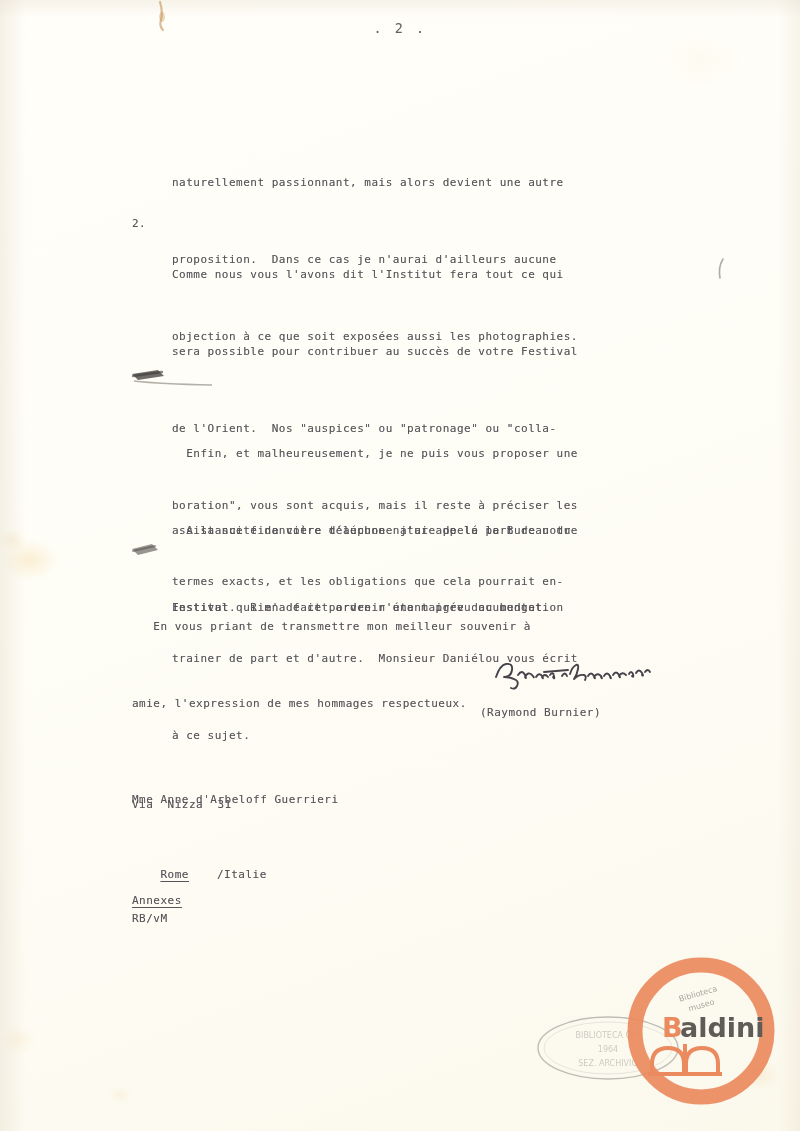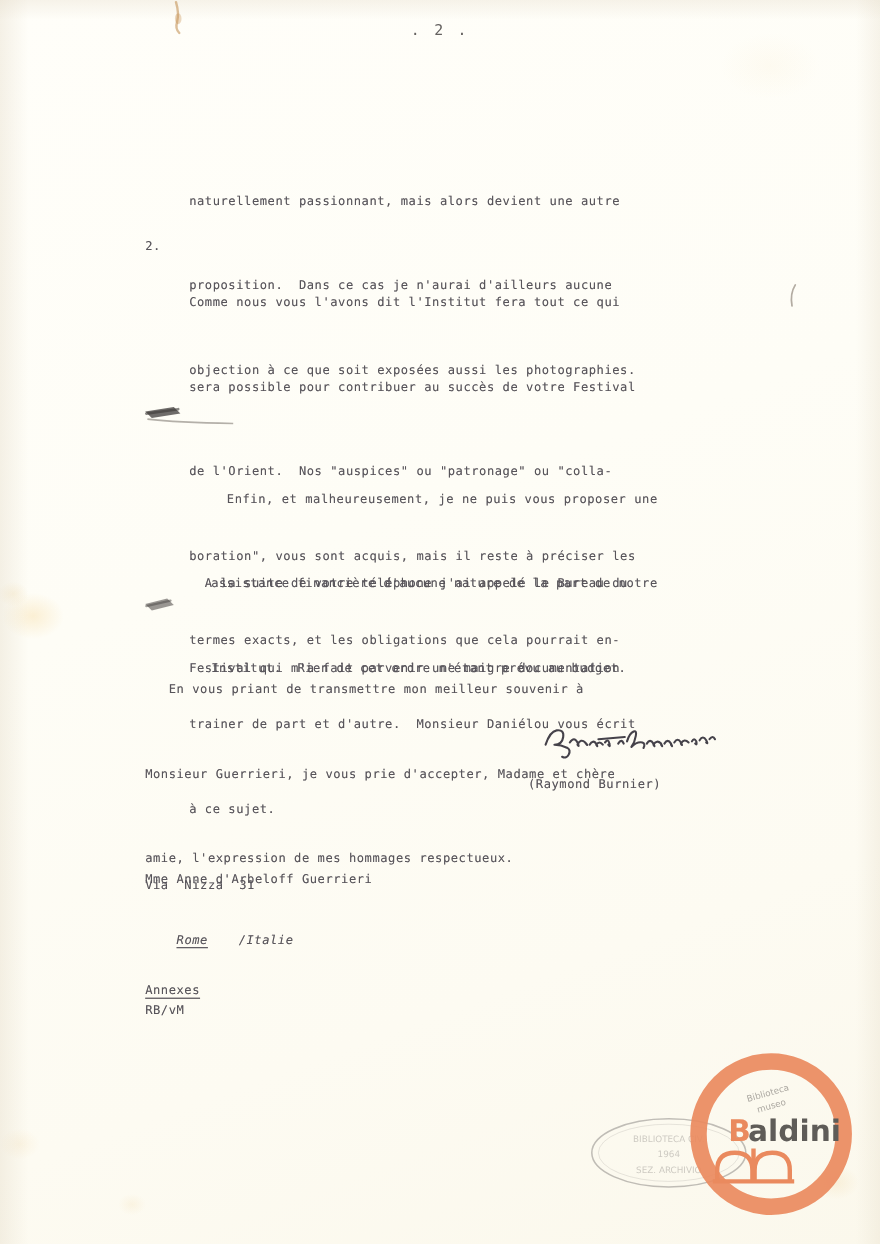--- a/index.html
+++ b/index.html
@@ -147,39 +147,38 @@
   <svg class="margin-mark" style="left:712px; top:256px;" width="20" height="26" viewBox="0 0 20 26">
     <path d="M11 3 Q6 11 8 22" stroke="#9a9086" stroke-width="1.6" fill="none" stroke-linecap="round" opacity="0.75"></path>
   </svg>
 
   <svg class="margin-mark" style="left:128px; top:364px;" width="100" height="32" viewBox="0 0 100 32">
     <path d="M4 10 L30 6 L36 12 L10 16 Z" fill="#4f4c4a" opacity="0.82"></path>
     <path d="M6 17 Q32 20 84 21" stroke="#9b968f" stroke-width="1.5" fill="none" opacity="0.75"></path>
     <path d="M5 12 L34 8" stroke="#3d3a38" stroke-width="2.4" opacity="0.6" stroke-linecap="round"></path>
   </svg>
 
-  <div class="tw body-block" style="top:390px;margin-left:20px;">
+  <div class="tw body-block" style="top:390px;">
     <span class="line">  Enfin, et malheureusement, je ne puis vous proposer une</span>
     <span class="line">assistance financière d'aucune nature de la part de notre</span>
     <span class="line">Institut.  Rien de cet ordre n'étant prévu au budget.</span>
   </div>
 
   <div class="tw body-block" style="top:467px;">
     <span class="line">  A la suite de votre téléphone j'ai appelé le Bureau du</span>
     <span class="line">Festival qui m'a fait parvenir une maigre documentation</span>
   </div>
 
   <svg class="margin-mark" style="left:128px; top:538px;" width="60" height="26" viewBox="0 0 60 26">
     <path d="M4 11 L24 6 L30 12 L10 17 Z" fill="#5a5754" opacity="0.62"></path>
     <path d="M5 13 L27 8" stroke="#4a4745" stroke-width="2" opacity="0.5" stroke-linecap="round"></path>
   </svg>
 
   <div class="tw outdent-block" style="top:563px;">
     <span class="line">   En vous priant de transmettre mon meilleur souvenir à</span>
-    <span class="line">Monsieur Guerrieri, je vous prie d'accepter, Madame et chère</span>
     <span class="line">amie, l'expression de mes hommages respectueux.</span>
   </div>
 
   <svg id="signature-script" viewBox="0 0 200 40">
     <g stroke="#45424a" stroke-width="1.9" fill="none" stroke-linecap="round" stroke-linejoin="round">
       <path d="M4 22 Q8 10 14 9 Q21 8 20 15 Q19 22 12 22 Q18 22 24 25 Q27 27 25 31 Q23 35 19 33"></path>
       <path d="M26 20 Q30 14 33 20 Q35 25 33 22 Q36 16 40 20 Q43 24 41 21"></path>
       <path d="M44 22 Q47 17 50 21 Q52 25 50 22 Q53 18 56 22"></path>
       <path d="M58 20 Q61 16 62 21 Q63 25 61 22"></path>
       <path d="M52 17 L76 15"></path>
@@ -193,21 +192,21 @@
       <path d="M153 17 Q156 13 158 17"></path>
     </g>
   </svg>
 
   <div class="tw" id="signature-name">(Raymond Burnier)</div>
 
   <div class="tw outdent-block" style="top:750px; line-height:20px;">
     <span class="line">Mme Anne d'Arbeloff Guerrieri</span>
   </div>
   <div class="tw outdent-block" style="top:792px;">Via  Nizza  31</div>
-  <div class="tw outdent-block" style="top:816px;font-style:italic;">
+  <div class="tw outdent-block" style="top:836px;">
     <span class="u">Rome</span><span style="padding-left:28px;">/Italie</span>
   </div>
 
   <div class="tw outdent-block u" style="top:888px;">Annexes</div>
   <div class="tw outdent-block" style="top:906px;">RB/vM</div>
 
   <svg id="oval-stamp" viewBox="0 0 150 72">
     <ellipse cx="75" cy="36" rx="70" ry="31" fill="none" stroke="#8e8a86" stroke-width="1.4" opacity="0.55"></ellipse>
     <ellipse cx="75" cy="36" rx="64" ry="26" fill="none" stroke="#9a9692" stroke-width="0.7" opacity="0.3"></ellipse>
     <g fill="#8d8985" opacity="0.42" font-family="DejaVu Sans, sans-serif" font-size="8" text-anchor="middle">

